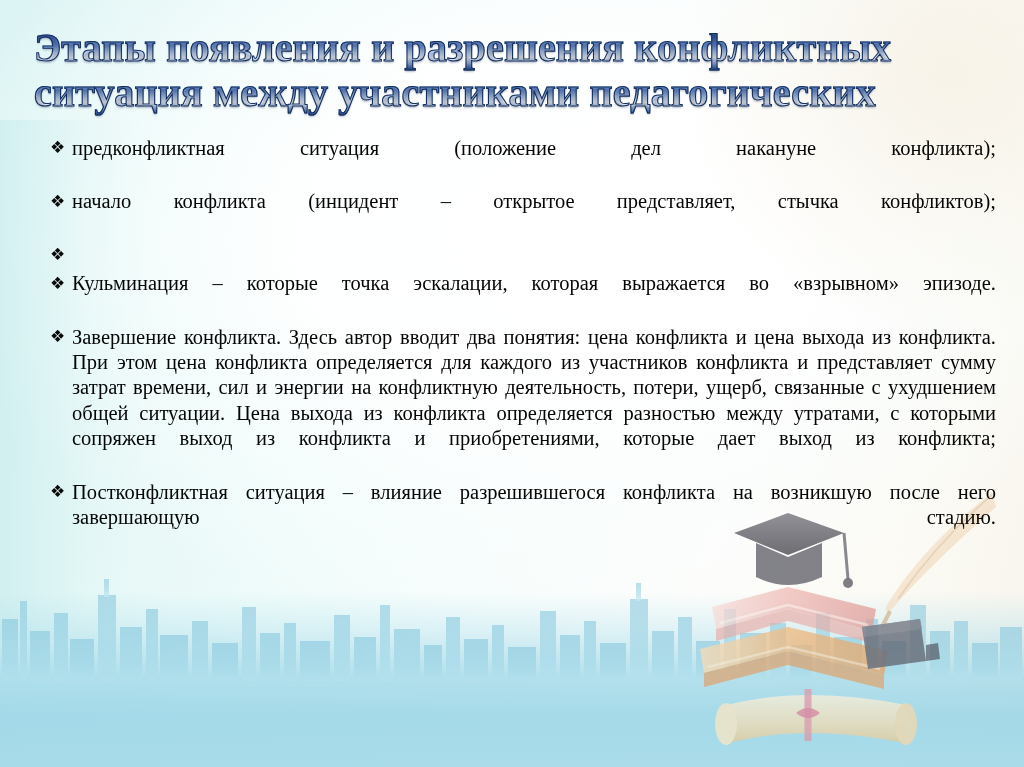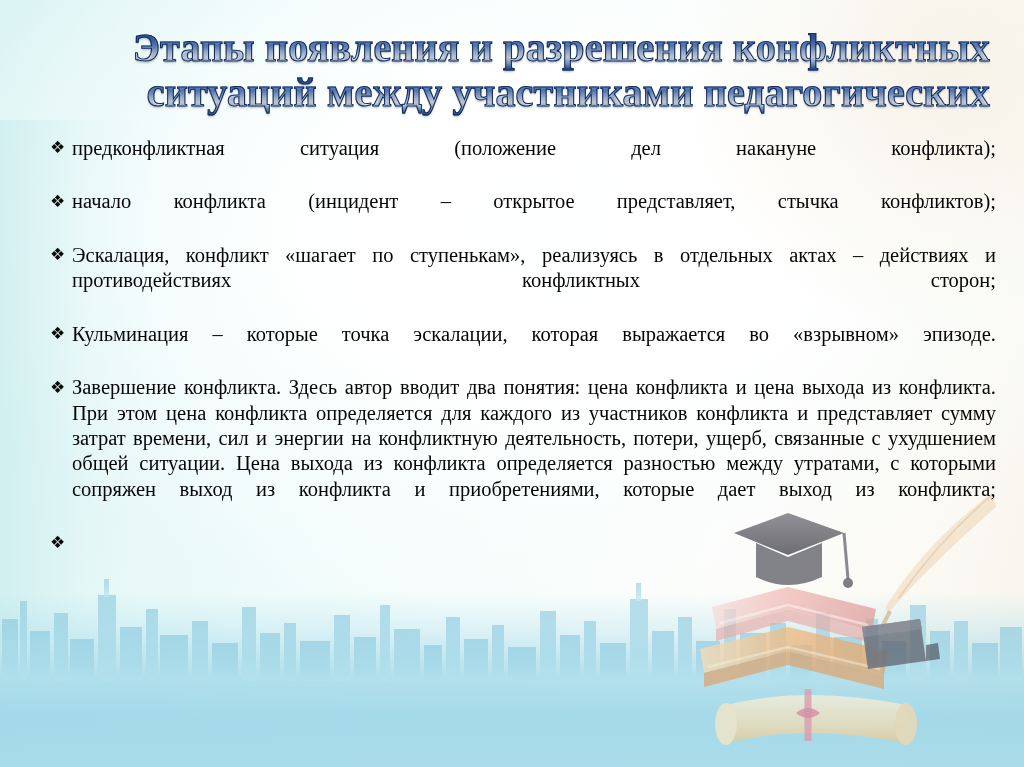--- a/index.html
+++ b/index.html
@@ -70,22 +70,21 @@
     background:
       linear-gradient(90deg, rgba(190,232,234,0.45) 0%, rgba(210,240,241,0.12) 60%, rgba(255,255,255,0) 100%);
   }
 
   
 
   #title-block {
     position: relative;
     z-index: 5;
     padding: 26px 34px 4px 34px;
-    text-align: right;
-    margin-left: 16px;
+    text-align: left;
   }
 
   .title-line {
     display: block;
     font-family: "Liberation Serif", "DejaVu Serif", serif;
     font-weight: 700;
     font-size: 40px;
     line-height: 1.12;
     letter-spacing: 0.2px;
     color: #9db4dd;
@@ -278,49 +277,49 @@
 
     <g>
       <path d="M186 190 L244 182 L250 224 L192 232 Z" fill="#5b5b66" opacity="0.88"></path>
       <path d="M186 190 L244 182 L246 192 L188 200 Z" fill="#7a7a86" opacity="0.85"></path>
       <path d="M250 224 L264 222 L262 206 L250 208 Z" fill="#4b4b56" opacity="0.8"></path>
     </g>
   </svg>
 
   <div id="title-block">
     <span class="title-line">Этапы появления и разрешения конфликтных</span>
-    <span class="title-line">ситуаций между участниками педагогических</span>
+    <span class="title-line">ситуация между участниками педагогических</span>
   </div>
 
   <div id="body-block">
 
     <p class="bullet-item">
       <span class="glyph">❖</span>
       <span class="txt">предконфликтная ситуация (положение дел накануне конфликта);</span>
     </p>
 
     <p class="bullet-item">
       <span class="glyph">❖</span>
       <span class="txt">начало конфликта (инцидент – открытое представляет, стычка конфликтов);</span>
     </p>
 
     <p class="bullet-item">
       <span class="glyph">❖</span>
-      <span class="txt">Эскалация, конфликт «шагает по ступенькам», реализуясь в отдельных актах – действиях и противодействиях конфликтных сторон;</span>
     </p>
 
     <p class="bullet-item">
       <span class="glyph">❖</span>
       <span class="txt">Кульминация – которые точка эскалации, которая выражается во «взрывном» эпизоде.</span>
     </p>
 
     <p class="bullet-item">
       <span class="glyph">❖</span>
       <span class="txt">Завершение конфликта. Здесь автор вводит два понятия: цена конфликта и цена выхода из конфликта. При этом цена конфликта определяется для каждого из участников конфликта и представляет сумму затрат времени, сил и энергии на конфликтную деятельность, потери, ущерб, связанные с ухудшением общей ситуации. Цена выхода из конфликта определяется разностью между утратами, с которыми сопряжен выход из конфликта и приобретениями, которые дает выход из конфликта;</span>
     </p>
 
     <p class="bullet-item">
       <span class="glyph">❖</span>
+      <span class="txt">Постконфликтная ситуация – влияние разрешившегося конфликта на возникшую после него завершающую стадию.</span>
     </p>
 
   </div>
 
 </div>
 
 </body></html>

